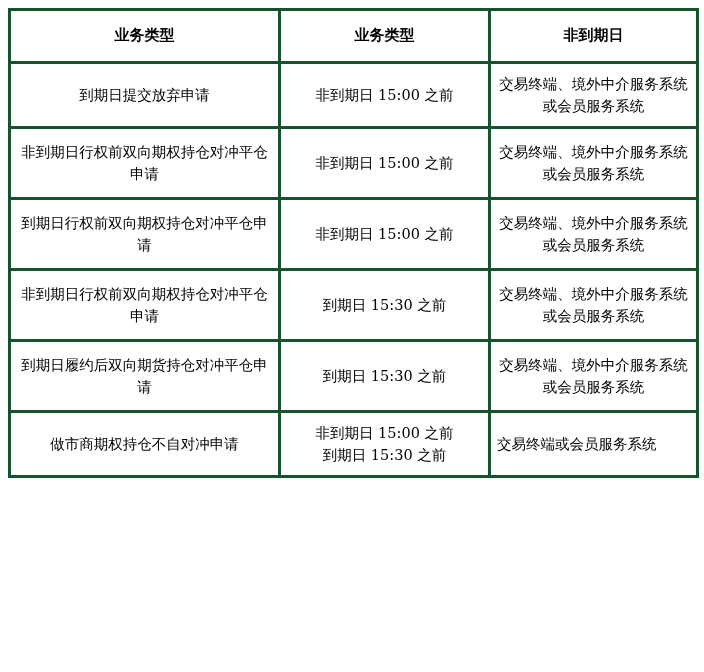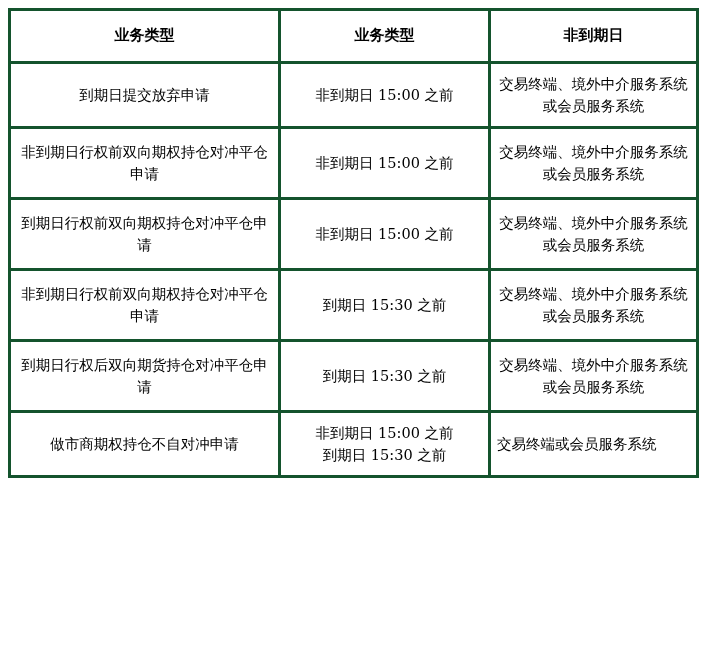--- a/index.html
+++ b/index.html
@@ -95,21 +95,21 @@
         <td class="cell-type">到期日行权前双向期权持仓对冲平仓申请</td>
         <td class="cell-time">非到期日 15:00 之前</td>
         <td class="cell-channel">交易终端、境外中介服务系统或会员服务系统</td>
       </tr>
       <tr class="row-xtall">
         <td class="cell-type">非到期日行权前双向期权持仓对冲平仓申请</td>
         <td class="cell-time">到期日 15:30 之前</td>
         <td class="cell-channel">交易终端、境外中介服务系统或会员服务系统</td>
       </tr>
       <tr class="row-xtall">
-        <td class="cell-type">到期日行权后双向期货持仓对冲平仓申请</td>
+        <td class="cell-type">到期日履约后双向期货持仓对冲平仓申请</td>
         <td class="cell-time">到期日 15:30 之前</td>
         <td class="cell-channel">交易终端、境外中介服务系统或会员服务系统</td>
       </tr>
       <tr class="row-tall">
         <td class="cell-type">做市商期权持仓不自对冲申请</td>
         <td class="cell-time">非到期日 15:00 之前
 到期日 15:30 之前</td>
         <td class="cell-channel single-line">交易终端或会员服务系统</td>
       </tr>
     </tbody>

